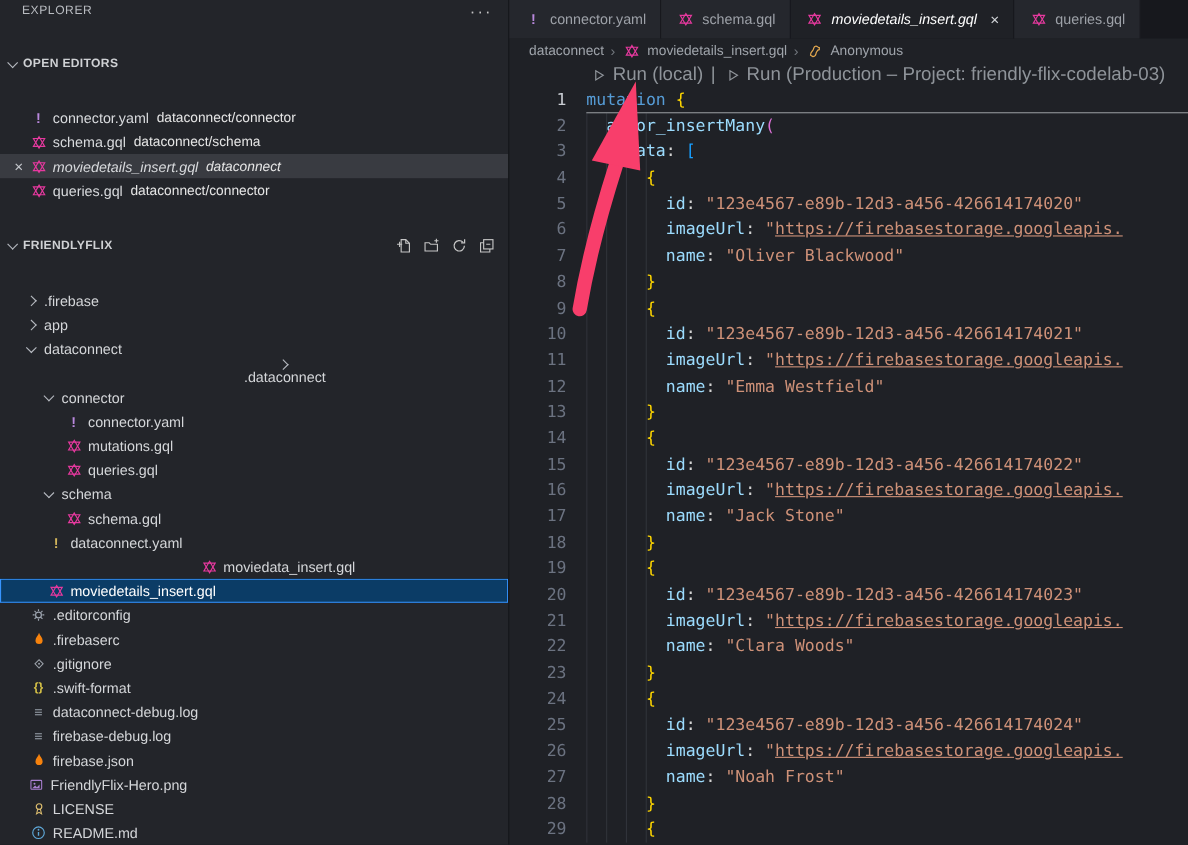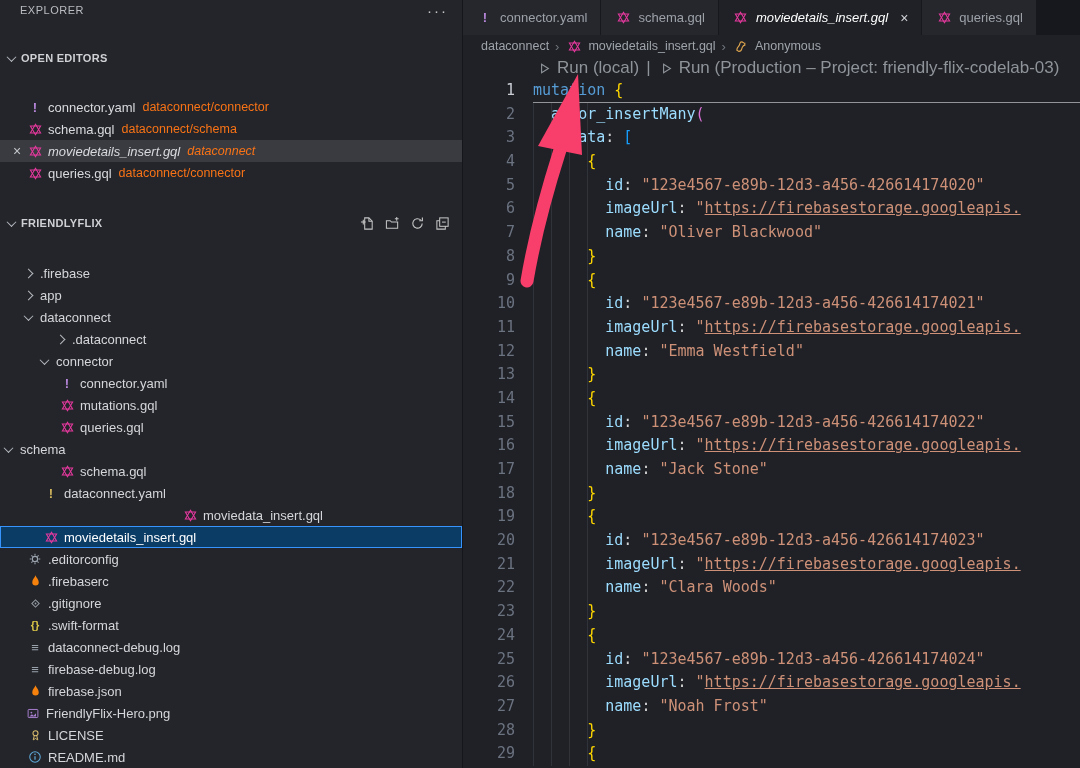--- a/index.html
+++ b/index.html
@@ -25,21 +25,21 @@
 
   .chev { width:7px; height:7px; border-right:1.4px solid #b6bac0; border-bottom:1.4px solid #b6bac0;
           display:inline-block; flex:none; }
   .chev.down { transform:rotate(45deg) translate(-1px,-1px); }
   .chev.right { transform:rotate(-45deg); }
 
   .oe-row { height:22px; display:flex; align-items:center; padding-left:8px; white-space:nowrap; }
   .oe-row.active { background:#393b41; }
   .oe-close { width:18px; text-align:center; color:#c3c6cb; font-size:14px; flex:none; }
   .oe-name { color:#d8dadd; margin-left:4px; }
-  .oe-desc { color:#f97316; margin-left:7px; font-size:12.5px; }
+  .oe-desc { color:#e5e5e5; margin-left:7px; font-size:12.5px; }
   .oe-row.italic .oe-name, .oe-row.italic .oe-desc { font-style:italic; }
 
   .tree-row { height:22px; display:flex; align-items:center; white-space:nowrap; }
   .tree-row.sel { background:#0b3c66; box-shadow: inset 0 0 0 1px #3794ff; }
   .tree-label { color:#d4d6d9; margin-left:4px; }
   .tree-row.sel .tree-label { color:#ffffff; }
   .twist { width:16px; display:inline-flex; justify-content:center; flex:none; }
   .fspace { width:6px; flex:none; }
 
   .fi { width:18px; height:16px; display:inline-flex; align-items:center; justify-content:center; flex:none; }
@@ -190,60 +190,60 @@
           <span class="chev right"></span>
         </span>
         <span class="tree-label">app</span>
       </div>
       <div class="tree-row" style="padding-left: 20px;">
         <span class="twist">
           <span class="chev down"></span>
         </span>
         <span class="tree-label">dataconnect</span>
       </div>
+      <div class="tree-row" style="padding-left: 52px; flex-direction: column;">
+        <span class="twist">
+          <span class="chev right"></span>
+        </span>
+        <span class="tree-label">.dataconnect</span>
+      </div>
+      <div class="tree-row" style="padding-left: 36px;">
+        <span class="twist">
+          <span class="chev down"></span>
+        </span>
+        <span class="tree-label">connector</span>
+      </div>
       <div class="tree-row" style="padding-left: 52px;">
-        <span class="twist">
-          <span class="chev right"></span>
-        </span>
-        <span class="tree-label">.dataconnect</span>
+        <span class="fspace"></span>
+        <span class="fi">
+          <span class="bang" style="color:#b988dd">!</span>
+        </span>
+        <span class="tree-label">connector.yaml</span>
+      </div>
+      <div class="tree-row" style="padding-left: 52px;">
+        <span class="fspace"></span>
+        <span class="fi">
+          <svg width="13" height="13" viewBox="0 0 16 16">
+            <path d="M8 1.6 14.3 12.4 1.7 12.4Z" fill="none" stroke="#e5399e" stroke-width="1.3"></path>
+            <path d="M8 14.4 1.7 3.6 14.3 3.6Z" fill="none" stroke="#e5399e" stroke-width="1.3"></path>
+          </svg>
+        </span>
+        <span class="tree-label">mutations.gql</span>
+      </div>
+      <div class="tree-row" style="padding-left: 52px;">
+        <span class="fspace"></span>
+        <span class="fi">
+          <svg width="13" height="13" viewBox="0 0 16 16">
+            <path d="M8 1.6 14.3 12.4 1.7 12.4Z" fill="none" stroke="#e5399e" stroke-width="1.3"></path>
+            <path d="M8 14.4 1.7 3.6 14.3 3.6Z" fill="none" stroke="#e5399e" stroke-width="1.3"></path>
+          </svg>
+        </span>
+        <span class="tree-label">queries.gql</span>
       </div>
       <div class="tree-row" style="padding-left: 36px;">
-        <span class="twist">
-          <span class="chev down"></span>
-        </span>
-        <span class="tree-label">connector</span>
-      </div>
-      <div class="tree-row" style="padding-left: 52px;">
-        <span class="fspace"></span>
-        <span class="fi">
-          <span class="bang" style="color:#b988dd">!</span>
-        </span>
-        <span class="tree-label">connector.yaml</span>
-      </div>
-      <div class="tree-row" style="padding-left: 52px;">
-        <span class="fspace"></span>
-        <span class="fi">
-          <svg width="13" height="13" viewBox="0 0 16 16">
-            <path d="M8 1.6 14.3 12.4 1.7 12.4Z" fill="none" stroke="#e5399e" stroke-width="1.3"></path>
-            <path d="M8 14.4 1.7 3.6 14.3 3.6Z" fill="none" stroke="#e5399e" stroke-width="1.3"></path>
-          </svg>
-        </span>
-        <span class="tree-label">mutations.gql</span>
-      </div>
-      <div class="tree-row" style="padding-left: 52px;">
-        <span class="fspace"></span>
-        <span class="fi">
-          <svg width="13" height="13" viewBox="0 0 16 16">
-            <path d="M8 1.6 14.3 12.4 1.7 12.4Z" fill="none" stroke="#e5399e" stroke-width="1.3"></path>
-            <path d="M8 14.4 1.7 3.6 14.3 3.6Z" fill="none" stroke="#e5399e" stroke-width="1.3"></path>
-          </svg>
-        </span>
-        <span class="tree-label">queries.gql</span>
-      </div>
-      <div class="tree-row" style="">
         <span class="twist">
           <span class="chev down"></span>
         </span>
         <span class="tree-label">schema</span>
       </div>
       <div class="tree-row" style="padding-left: 52px;">
         <span class="fspace"></span>
         <span class="fi">
           <svg width="13" height="13" viewBox="0 0 16 16">
             <path d="M8 1.6 14.3 12.4 1.7 12.4Z" fill="none" stroke="#e5399e" stroke-width="1.3"></path>

